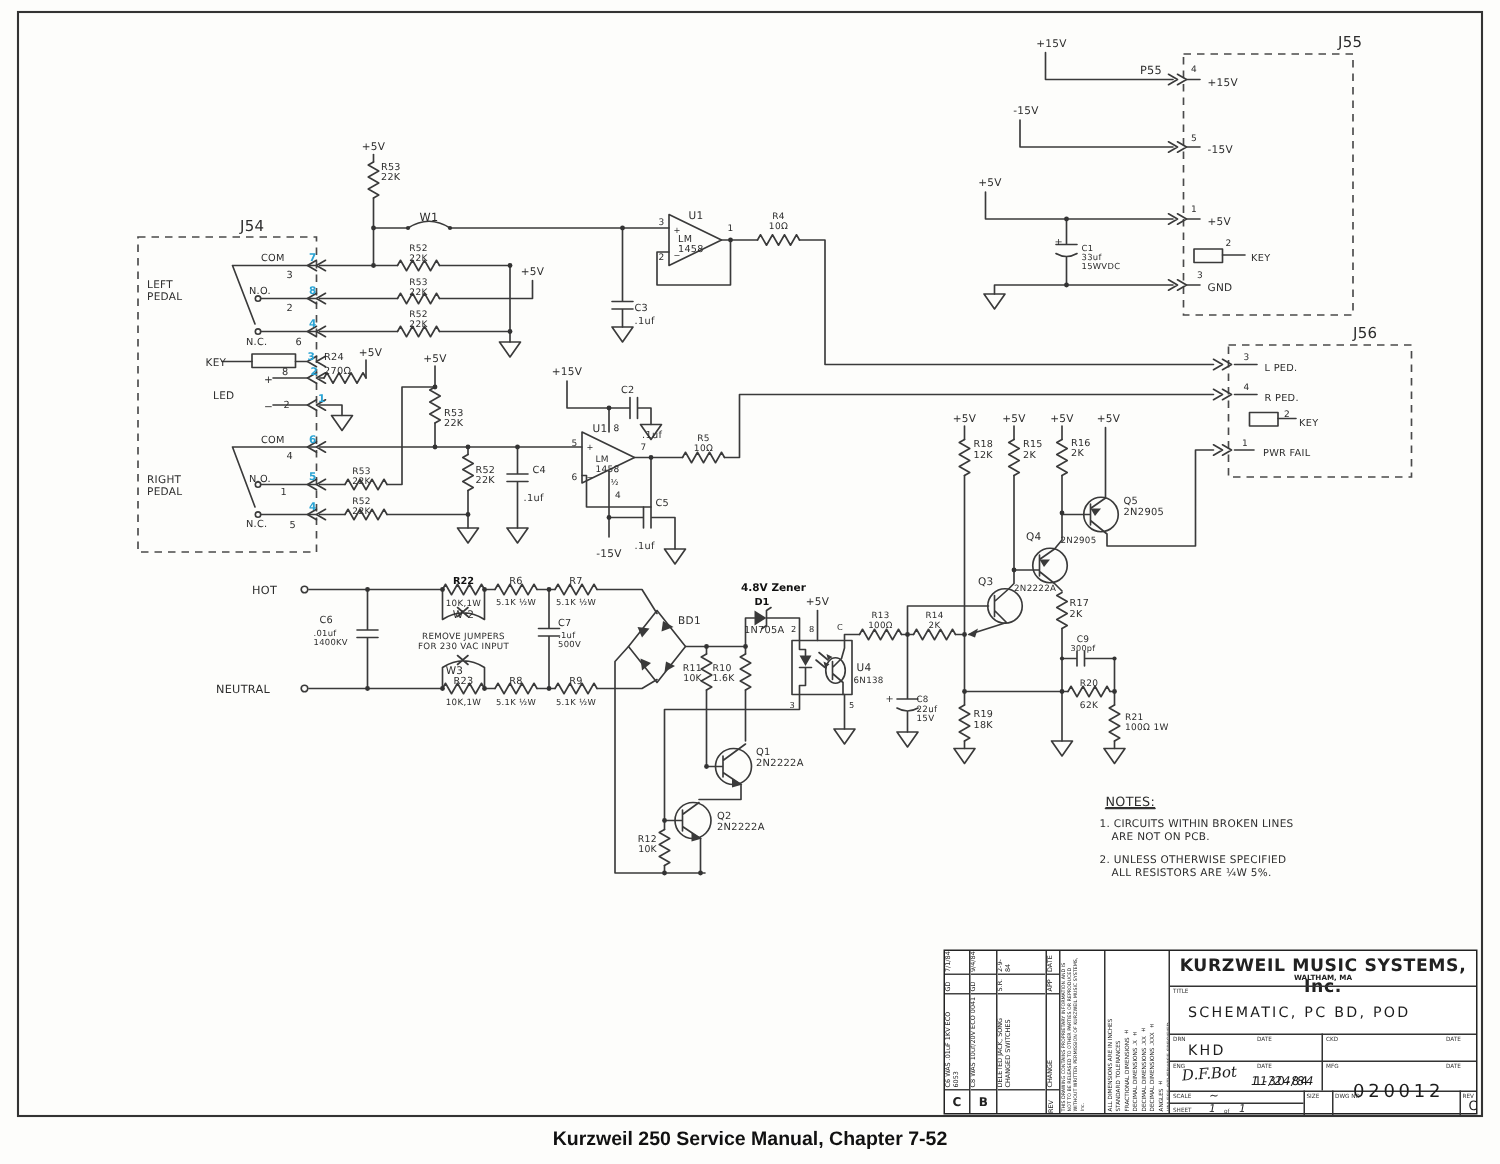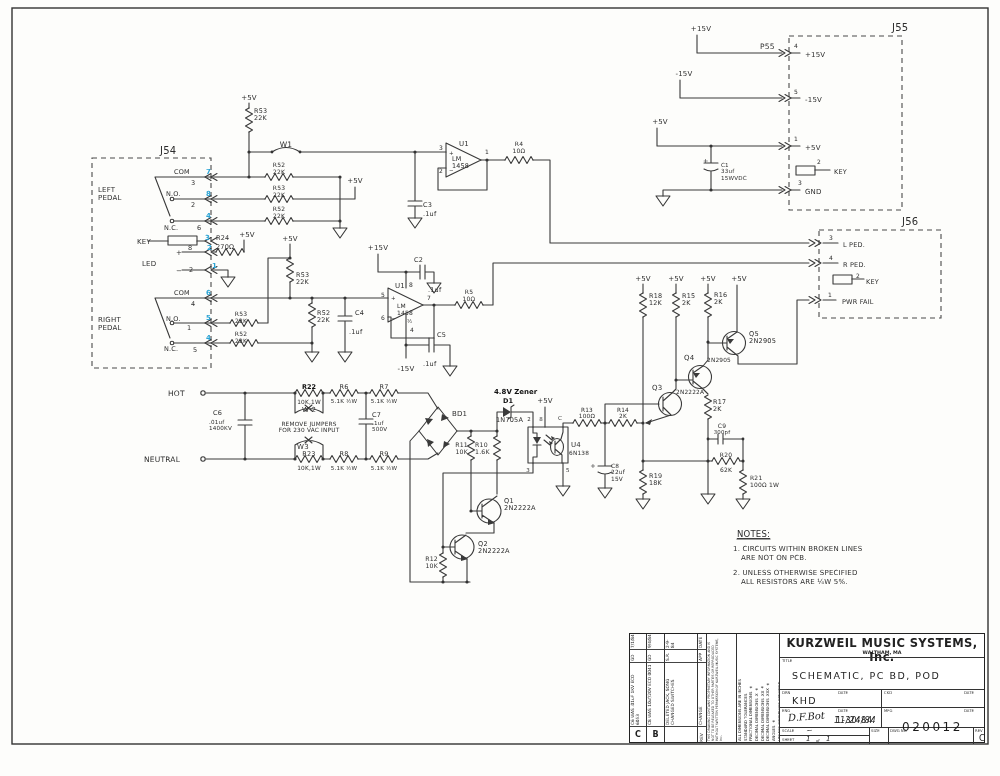--- a/index.html
+++ b/index.html
@@ -621,14 +621,15 @@
     <div class="abs lbl" style="left:36px;top:104px;">of</div>
     <div class="abs hand2" style="left:46px;top:101px;font-style:italic;font-size:7px;">1</div>
     <div class="abs lbl" style="left:91px;top:94px;">SIZE</div>
     <div class="abs lbl" style="left:110px;top:94px;">DWG NO</div>
     <div class="abs hand" style="left:122px;top:86px;font-size:12px;letter-spacing:2.5px;">020012</div>
     <div class="abs lbl" style="left:195px;top:94px;">REV</div>
     <div class="abs hand" style="left:199px;top:99px;font-size:8.5px;">C</div>
   </div>
 </div>
 
+<div class="caption">Kurzweil 250 Service Manual, Chapter 7-52</div>
 
 </div>
 
 </body></html>

